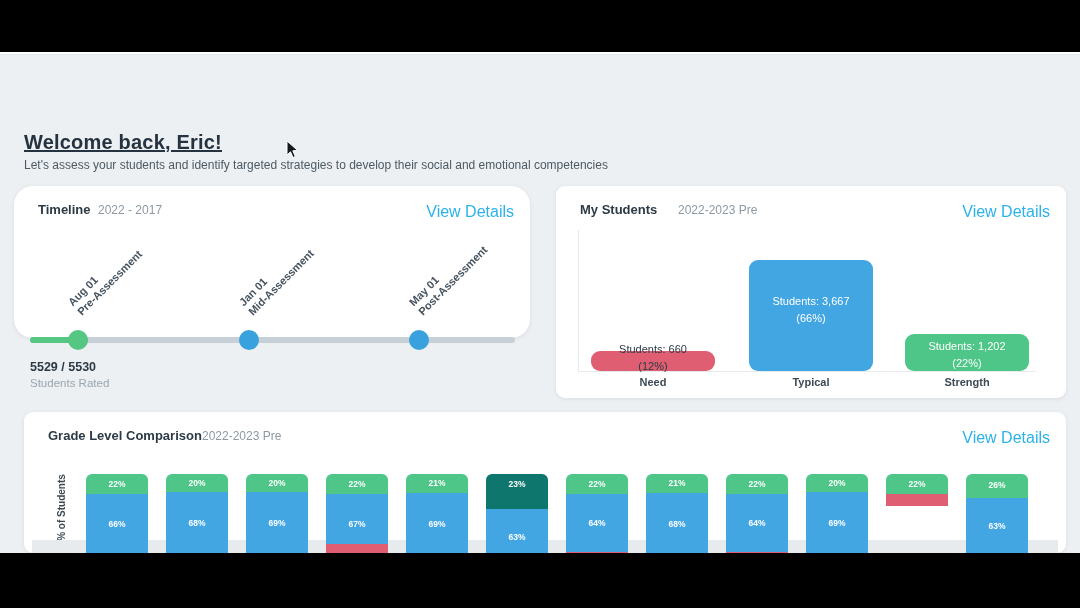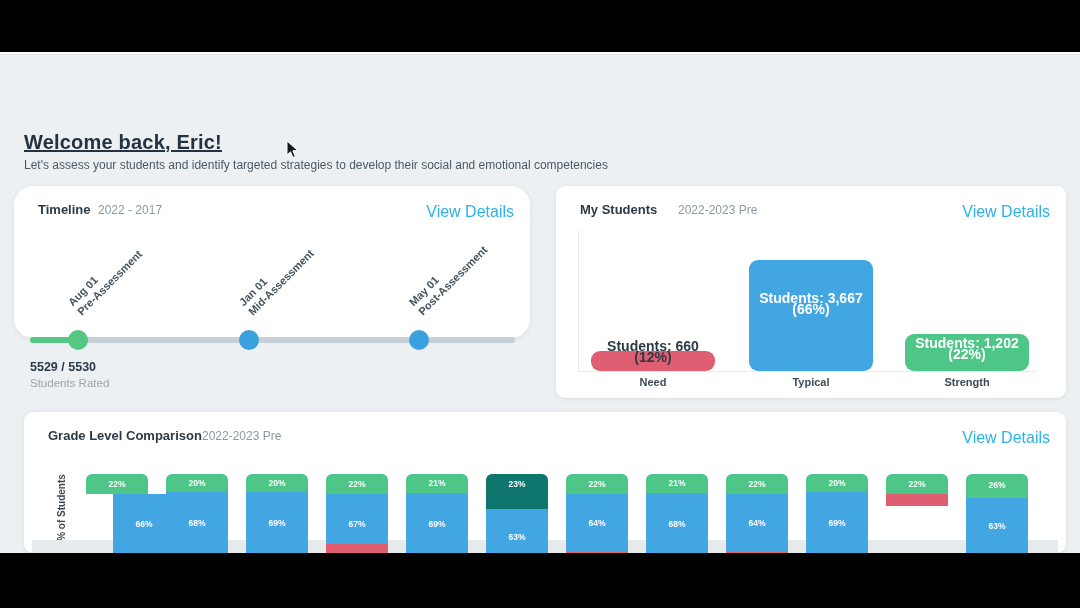--- a/index.html
+++ b/index.html
@@ -58,21 +58,21 @@
   .tl-dot.blue  { background:#39a2de; }
   .tl-label { position:absolute; font-size:11px; line-height:13px; color:#46535e; font-weight:bold;
               transform:rotate(-45deg); transform-origin:left bottom; white-space:nowrap; }
   .tl-progress { position:absolute; left:16px; top:174px; font-size:12.5px; font-weight:bold; color:#2c3a46; }
   .tl-progress-label { position:absolute; left:16px; top:191px; font-size:11.5px; color:#9aa5ad; }
 
   
   .ms-axis-v { position:absolute; left:22px; top:44px; width:1px; height:141px; background:#e7ebee; }
   .ms-axis-h { position:absolute; left:22px; top:185px; width:458px; height:1px; background:#e7ebee; }
   .ms-bar { position:absolute; border-radius:9px; }
-  .ms-label { position:absolute; font-size:14px; font-weight:bold; text-align:center; line-height:11px; white-space:pre-line; }
+  .ms-label { position:absolute; font-size:11px; font-weight:normal; text-align:center; line-height:17px; white-space:pre-line; }
   .ms-cat { position:absolute; top:190px; font-size:11px; font-weight:bold; color:#3d4a55; text-align:center; width:124px; }
 
   
   .gr-ylabel { position:absolute; left:-8px; top:90px; width:90px; font-size:10px; font-weight:bold; color:#3d4a55;
                transform:rotate(-90deg); transform-origin:center; text-align:center; }
   .gr-band { position:absolute; left:8px; top:128px; width:1026px; height:13px; background:#e8ebed; }
   .gr-bar { position:absolute; top:62px; width:62px;padding-left:8px; }
   .gr-seg { position:relative; width:62px; }
   .gr-seg.first { border-radius:6px 6px 0 0; }
   .gr-seg-label { position:absolute; left:0; width:100%; text-align:center; color:#fff; font-size:8.5px; font-weight:bold; }
@@ -234,21 +234,21 @@
   <div class="card-title">Grade Level Comparison</div>
   <div class="card-period" style="left:178px;">2022-2023 Pre</div>
   <div class="view-details">View Details</div>
   <div class="gr-ylabel">% of Students</div>
   <div class="gr-band"></div>
   <div id="grade-chart">
       <div class="gr-bar" style="left: 54px;">
         <div class="gr-seg first" style="height: 20.02px; background: rgb(78, 198, 135);">
           <div class="gr-seg-label" style="top: 4.51px;">22%</div>
         </div>
-        <div class="gr-seg" style="height: 60.06px; background: rgb(66, 166, 226); margin-left: 27px;">
+        <div class="gr-seg" style="height: 60.06px; background: rgb(66, 166, 226);">
           <div class="gr-seg-label" style="top: 24.53px;">66%</div>
         </div>
         <div class="gr-seg" style="height: 10.92px; background: rgb(224, 94, 114);"></div>
       </div>
       <div class="gr-bar" style="left: 134px;">
         <div class="gr-seg first" style="height: 18.2px; background: rgb(78, 198, 135);">
           <div class="gr-seg-label" style="top: 3.6px;">20%</div>
         </div>
         <div class="gr-seg" style="height: 61.88px; background: rgb(66, 166, 226);">
           <div class="gr-seg-label" style="top: 25.44px;">68%</div>

